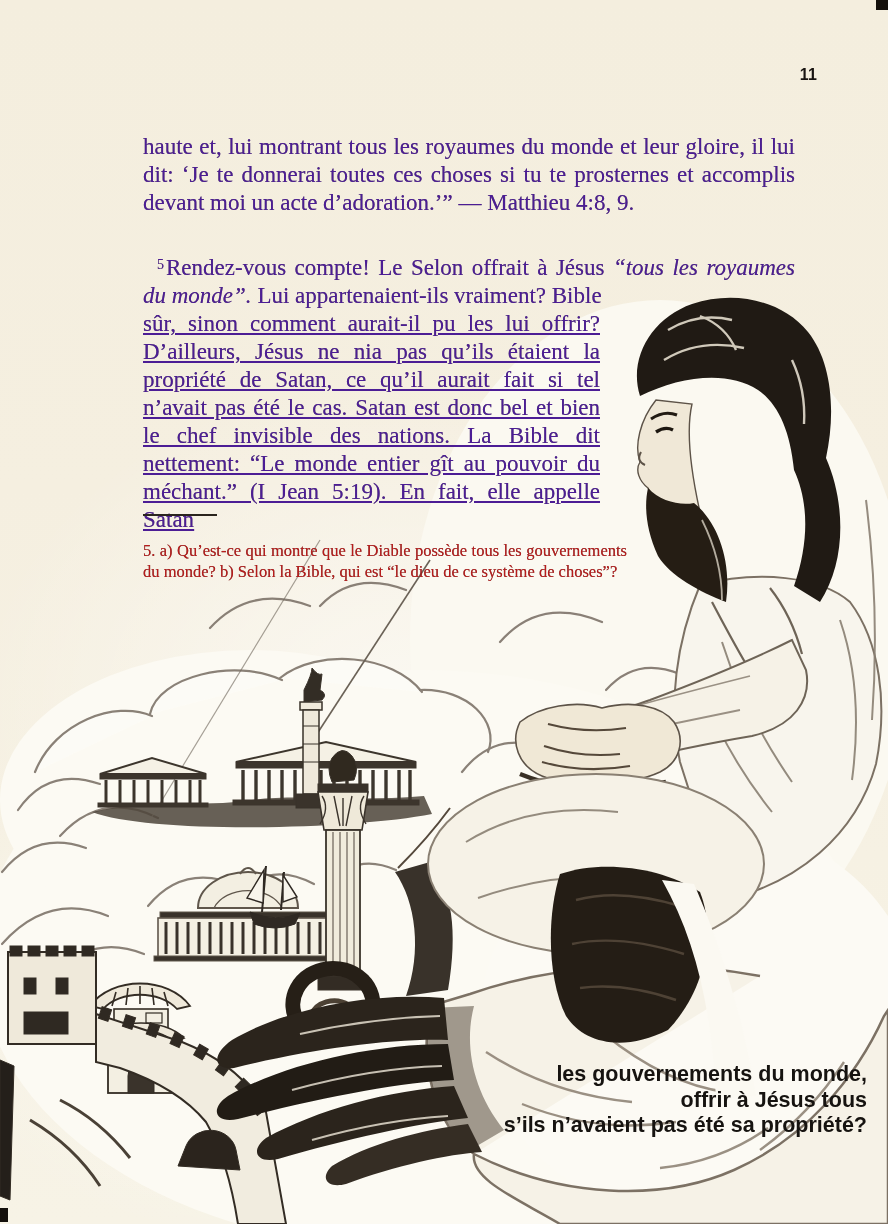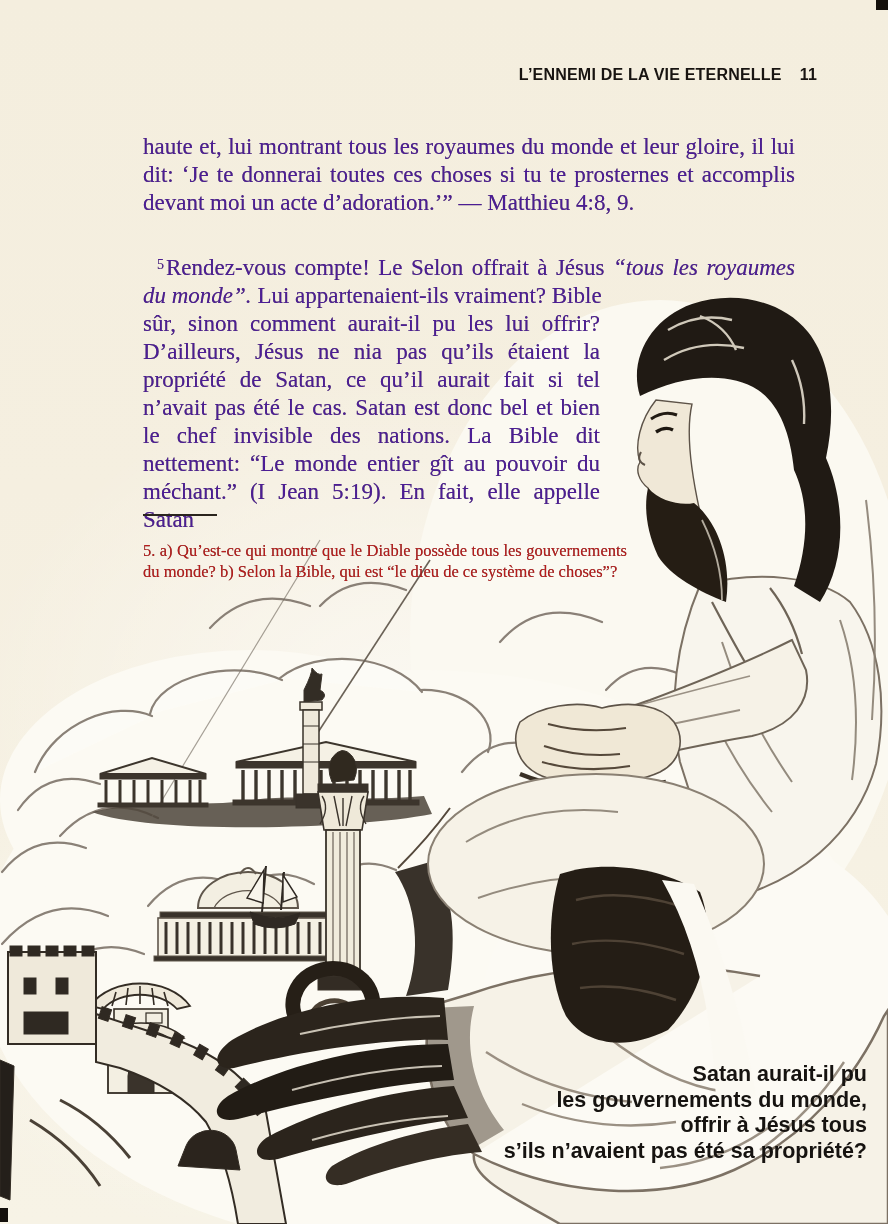--- a/index.html
+++ b/index.html
@@ -25,21 +25,21 @@
     display:flex;gap:18px;align-items:baseline;
   }
   .body-block{
     left:143px;width:652px;
     font-size:23px;line-height:28px;text-align:justify;
     color:#4c1d95;
     text-shadow:0 0 .4px rgba(20,14,8,.55);
   }
   .p1{top:110px;}
   .p2a{top:231px;text-indent:14px;}
-  .p2b{top:287px;width:457px;}
+  .p2b{top:287px;width:457px;text-decoration:underline;}
   .body-block sup{font-size:14px;line-height:0;vertical-align:6px;margin-right:2px;}
   .ital{font-style:italic;}
   .fn-rule{
     position:absolute;z-index:2;left:143px;top:514px;width:74px;height:2px;
     background:#2a241d;
   }
   .footnote{
     left:143px;top:523px;width:484px;
     font-size:16.5px;line-height:21.5px;text-align:justify;
     color:#b91c1c;text-shadow:0 0 .5px rgba(20,14,8,.6);
@@ -319,35 +319,33 @@
     <g stroke="#4e4235" stroke-width="2.4" fill="none">
       <path d="M576,900 q44,-12 104,6"></path>
       <path d="M572,944 q48,-10 112,10"></path>
       <path d="M580,988 q44,-6 96,12"></path>
     </g>
     <path d="M662,880 C696,940 712,1010 716,1100 L756,1096 C742,1010 716,934 694,884 Z" fill="#fbf9f2"></path>
   </g>
 </svg>
 
 <div class="txt running-head">
-  <span>L’ENNEMI DE LA VIE ETERNELLE</span>
   <span>11</span>
 </div>
 
 <p class="txt body-block p1">haute et, lui montrant tous les royaumes du monde et leur gloire, il lui dit: ‘Je te donnerai toutes ces choses si tu te prosternes et accomplis devant moi un acte d’adoration.’” — Matthieu 4:8, 9.</p>
 
 <p class="txt body-block p2a"><sup>5</sup><span>Rendez-vous compte! Le Selon offrait à Jésus </span><span class="ital">“tous les royaumes du monde”.</span><span> Lui appartenaient-ils vraiment? Bible</span></p>
 
 <p class="txt body-block p2b">sûr, sinon comment aurait-il pu les lui offrir? D’ailleurs, Jésus ne nia pas qu’ils étaient la propriété de Satan, ce qu’il aurait fait si tel n’avait pas été le cas. Satan est donc bel et bien le chef invisible des nations. La Bible dit nettement: “Le monde entier gît au pouvoir du méchant.” (I Jean 5:19). En fait, elle appelle Satan</p>
 
 <div class="fn-rule"></div>
 
 <p class="txt footnote">5. a) Qu’est-ce qui montre que le Diable possède tous les gouvernements du monde? b) Selon la Bible, qui est “le dieu de ce système de choses”?</p>
 
 <div class="txt caption">
-  <div>Satan aurait-il pu</div>
   <div>les gouvernements du monde,</div>
   <div>offrir à Jésus tous</div>
   <div>s’ils n’avaient pas été sa propriété?</div>
 </div>
 
 <div class="corner-mark-tr"></div>
 <div class="corner-mark-bl"></div>
 
 </body></html>

